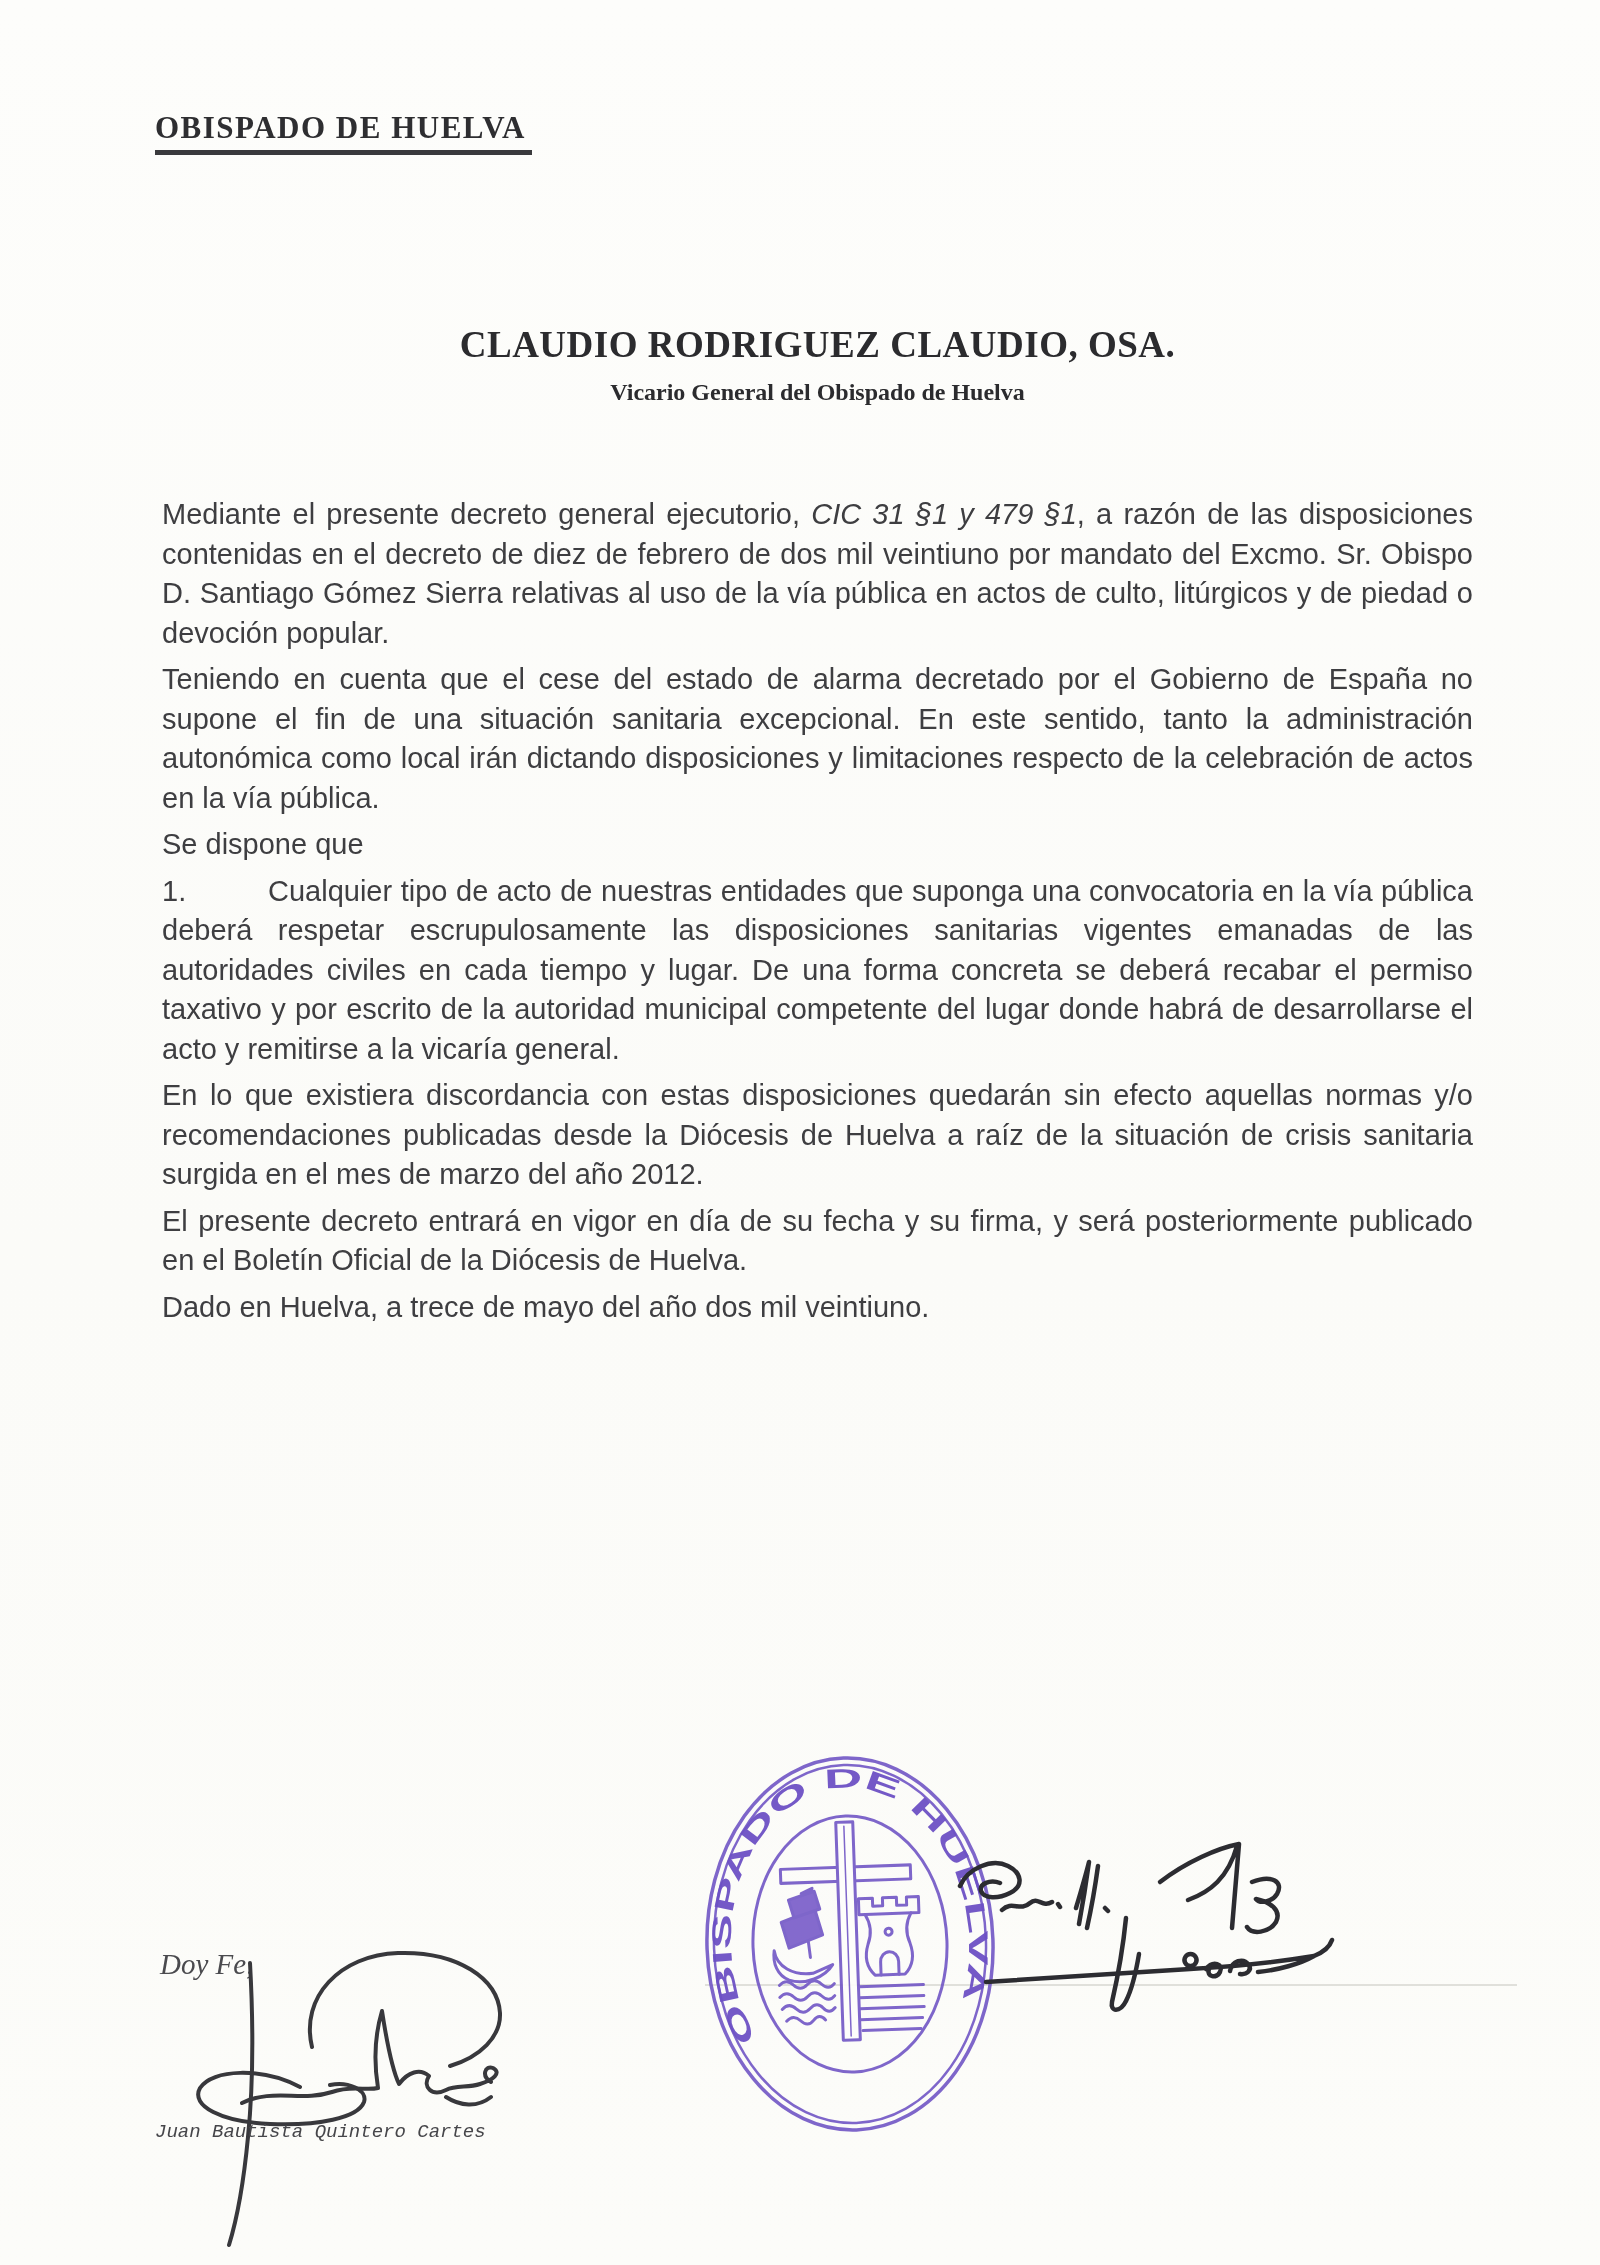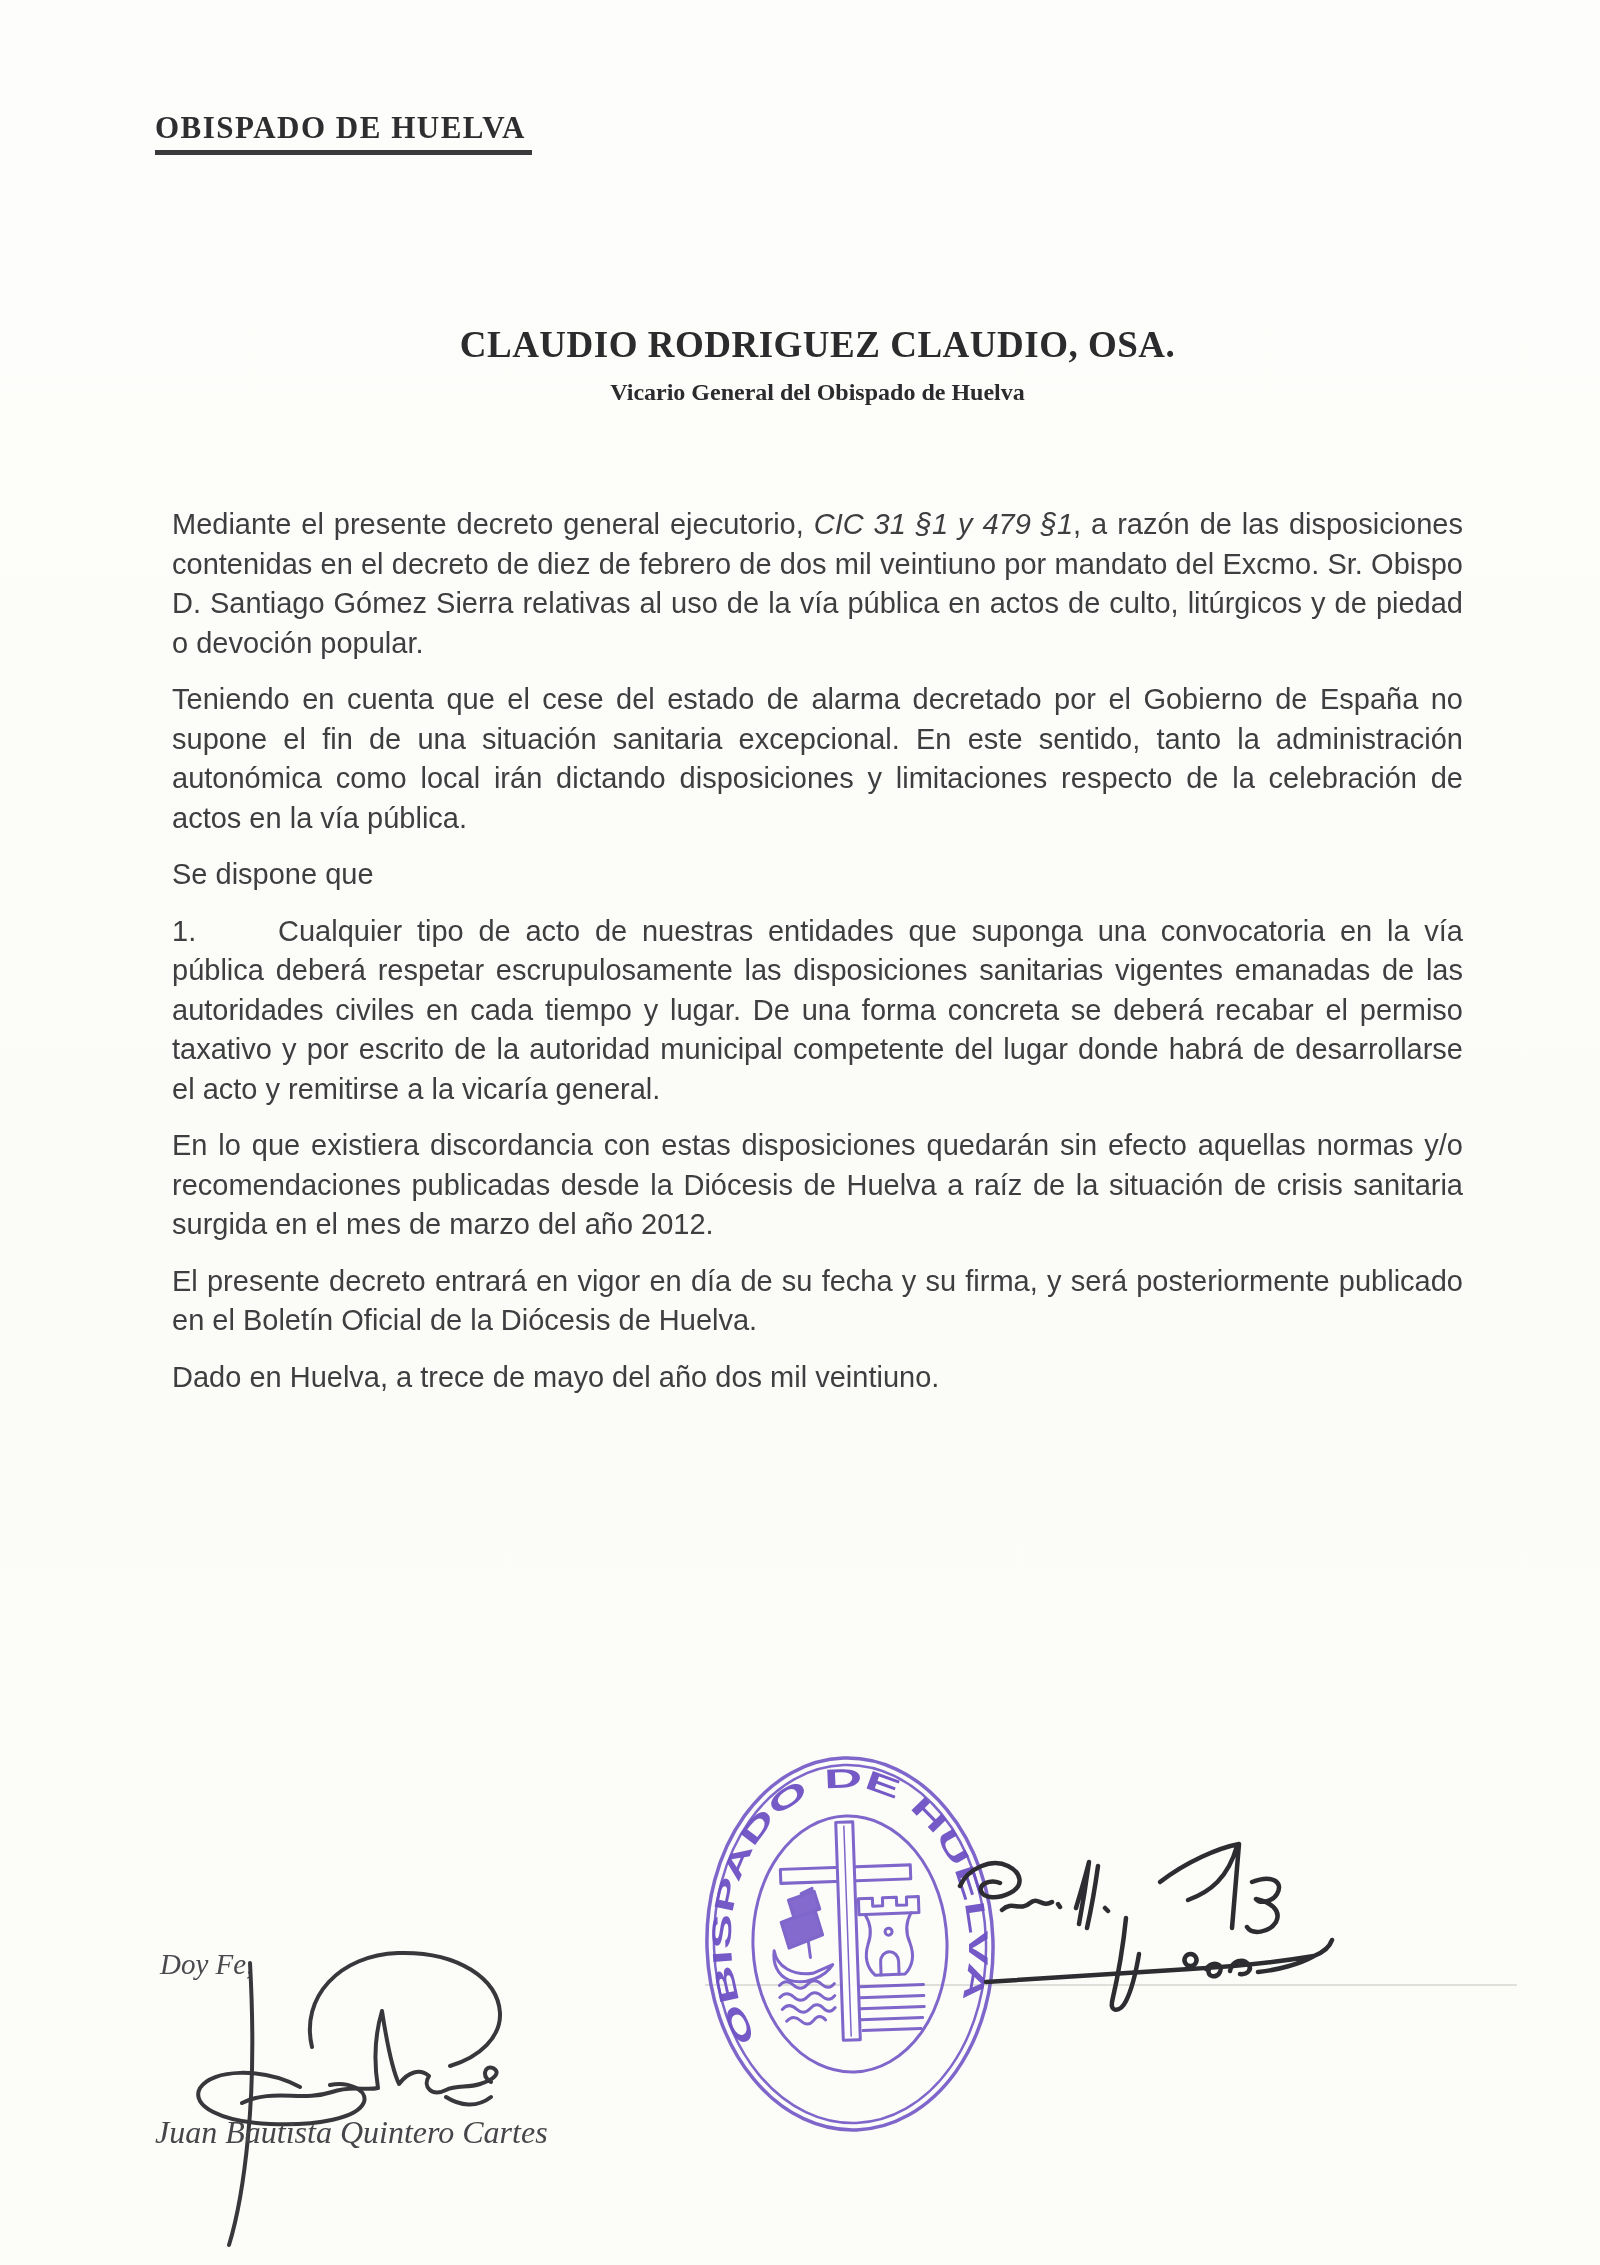--- a/index.html
+++ b/index.html
@@ -18,41 +18,41 @@
   }
   
   .heading{position:absolute;left:155px;top:322px;width:1325px;text-align:center;color:#2b2b2e;}
   .heading .name{font-family:"Liberation Serif",serif;font-weight:bold;font-size:37px;letter-spacing:.5px;line-height:46px;}
   .heading .role{font-family:"Liberation Serif",serif;font-weight:bold;font-size:24px;line-height:44px;margin-top:2px;}
   
   .doc-body{
     position:absolute;left:155px;top:488px;width:1325px;
     font-size:29px;line-height:39.5px;color:#3e3e41;text-align:justify;
   }
-  .doc-body p{margin:17px;}
+  .doc-body p{margin:7px;}
   .doc-body .it{font-style:italic;}
   .num{display:inline-block;width:106px;}
   .p2{margin-top:44px;}
   .dispone{margin-top:59px;}
   .item1{margin-top:39px;}
   .item2{margin-top:43px;}
   .p5{margin-top:121px;}
   .p6{margin-top:41px;}
   .p7{margin-top:42px;}
   
   .stamp-svg{position:absolute;left:700px;top:1752px;transform:rotate(-2deg);}
   .vg-sig-svg{position:absolute;left:940px;top:1820px;}
   .sec-sig-svg{position:absolute;left:150px;top:1925px;}
   .doy-fe{
     position:absolute;left:160px;top:1948px;
     font-family:"Liberation Serif",serif;font-style:italic;font-size:29px;color:#4a4a4e;
   }
   .sec-id{
     position:absolute;left:155px;top:2110px;
-    font-family:Liberation Serif, serif;font-style:italic;font-size:32px;
+    font-family:Liberation Mono, monospace;font-style:italic;font-size:19px;
     line-height:44px;color:#46464a;
   }
   .scan-line{position:absolute;left:705px;top:1984px;width:812px;height:2px;background:#dadad6;opacity:.85;}
 </style>
 </head>
 <body>
 
 <div class="page">
 
   <div class="letterhead">OBISPADO DE HUELVA</div>

